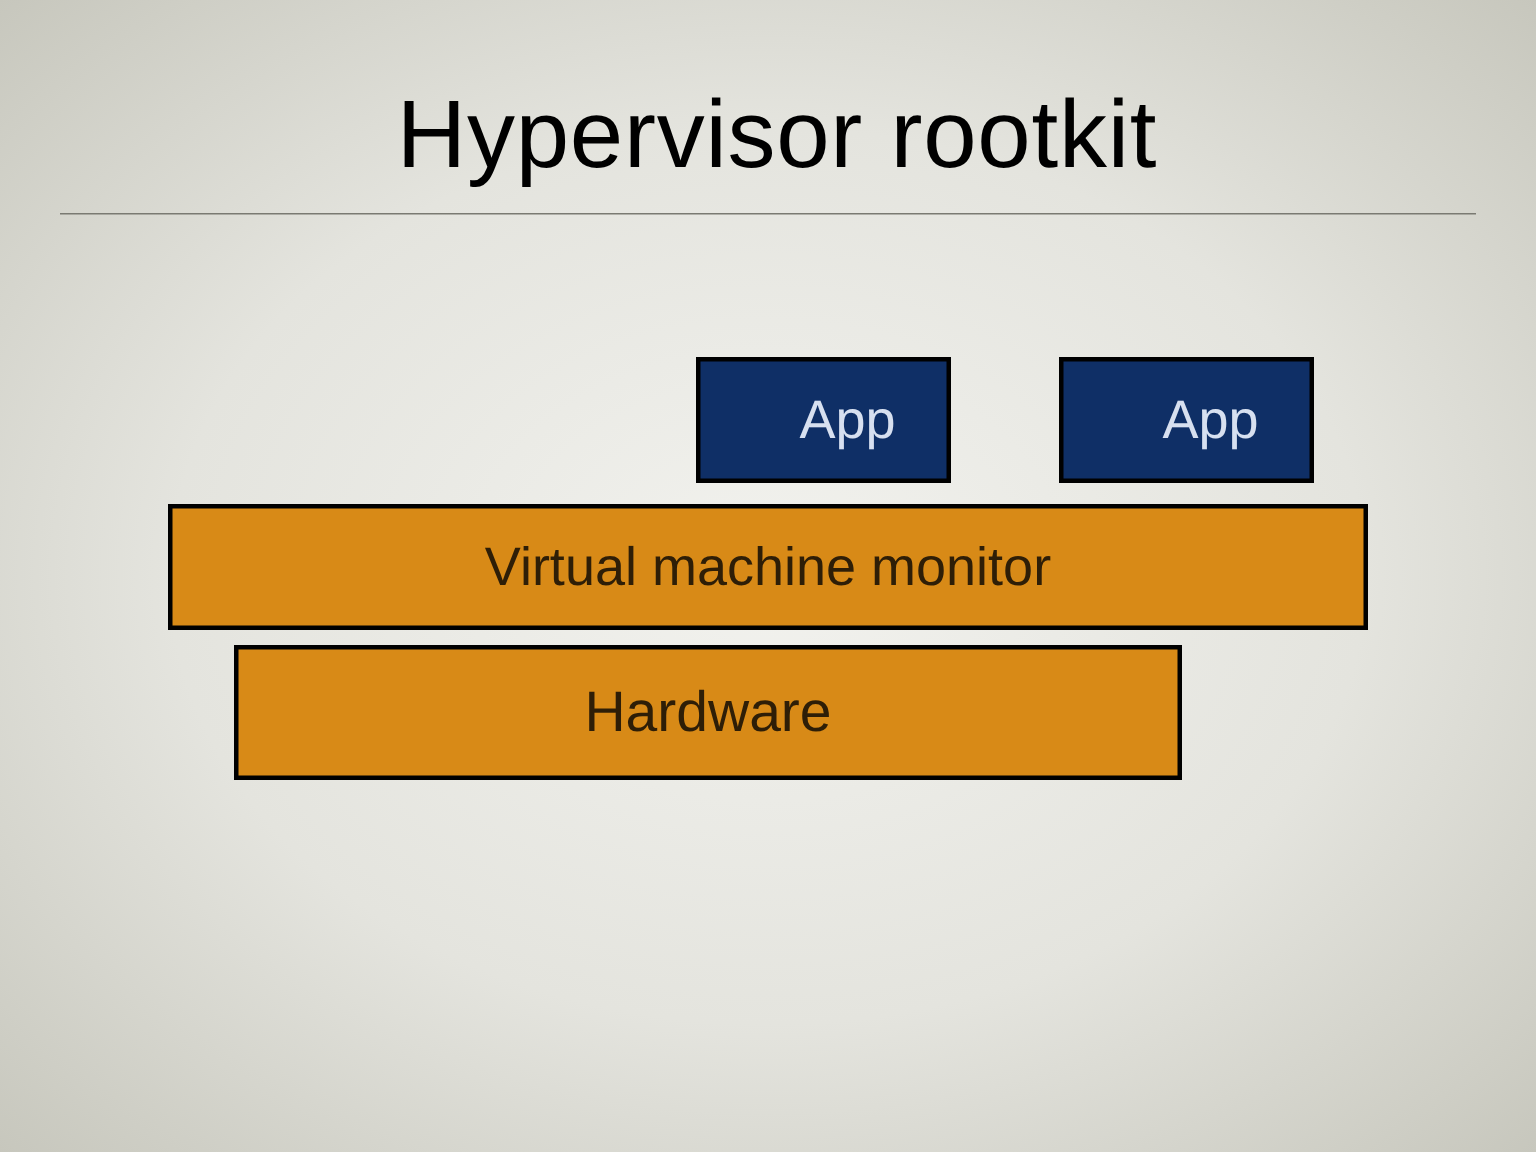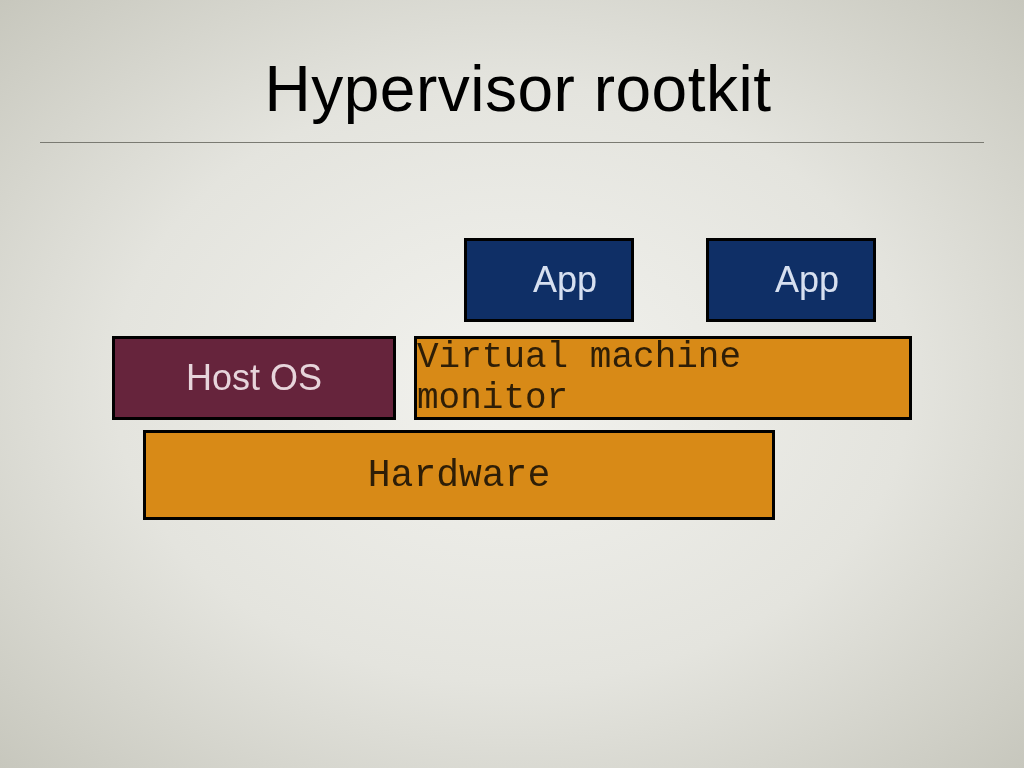--- a/index.html
+++ b/index.html
@@ -41,28 +41,28 @@
     border: 3px solid #000;
     display: flex;
     align-items: center;
     justify-content: center;
     font-size: 36px;
     color: #fff;
     height: 84px;
   }
   .navy   { background: #0f2f66; color: #d7e0f0; padding-left: 32px; }
   .maroon { background: #66243c; color: #e7d5db; }
-  .orange { background: #d88a17; color: #2e1e07; font-family: Liberation Mono, monospace; }
+  .orange { background: #d88a17; color: #2e1e07; }
   
   .spacer-left { width: 300px; }
   .app     { width: 170px; }
   .wide-right { flex: 1; }
   .rogue   { width: 284px; }
   .hostos  { width: 284px; }
-  .hw      { width: 632px; margin-left: 31px; }
+  .hw      { width: 632px; margin-left: 44px; }
   .row-apps   { height: 88px; }
   .row-hw .box { height: 90px; font-size: 38px; }
 </style>
 </head>
 <body>
 
 <h1 class="title">Hypervisor rootkit</h1>
 <div class="rule"></div>
 
 <div class="diagram">
@@ -70,21 +70,20 @@
   <div class="row row-apps">
     <div class="spacer-left"></div>
     <div style="width:16px"></div>
     <div class="box navy app">App</div>
     <div style="width:36px"></div>
     <div class="box navy app">App</div>
   </div>
 
 
   <div class="row">
-    <div class="box maroon hostos">Host OS</div>
     <div class="box orange wide-right">Virtual machine monitor</div>
   </div>
 
   <div class="row row-hw">
     <div class="box orange hw">Hardware</div>
   </div>
 
 </div>
 
 </body></html>

